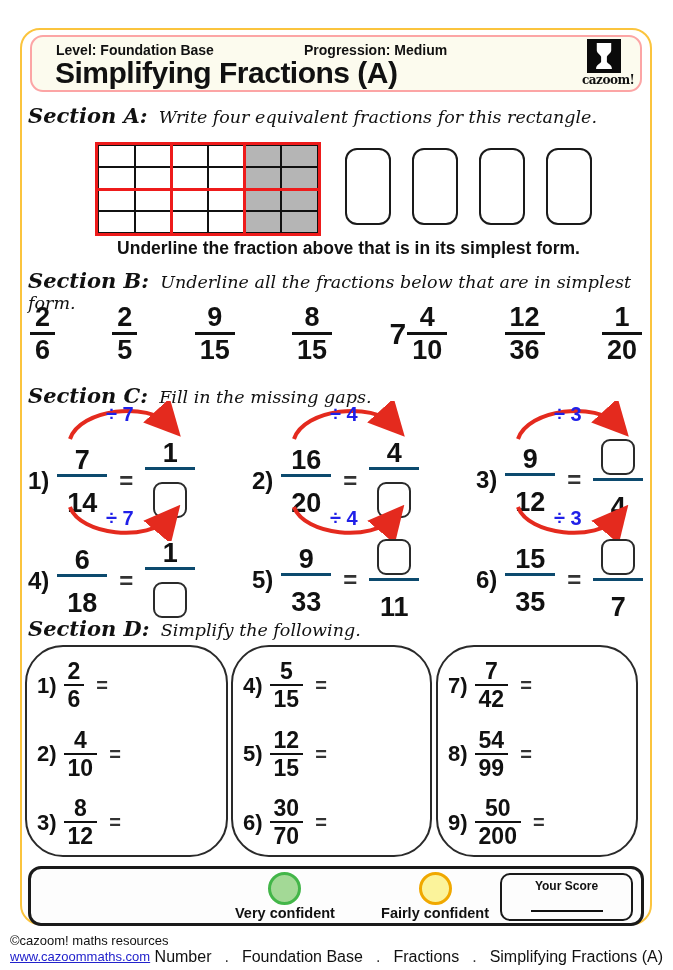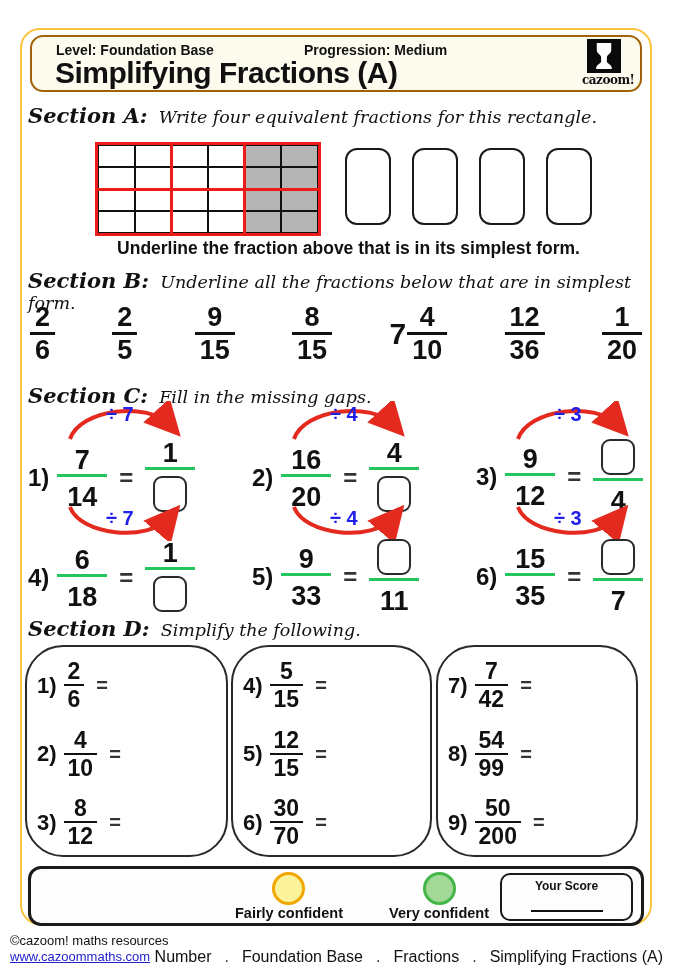--- a/index.html
+++ b/index.html
@@ -6,21 +6,21 @@
   * { margin:0; padding:0; box-sizing:border-box; }
   html,body { width:673px; height:970px; }
   body { position:relative; background:#ffffff; font-family:"Liberation Sans", sans-serif; color:#111; overflow:hidden; }
 
   
   .frame { position:absolute; left:20px; top:28px; width:632px; height:897px;
            border:2px solid var(--frame-color,#fbc43e); border-radius:20px; }
 
   
   .header-box { position:absolute; left:30px; top:35px; width:612px; height:57px;
-                background:#fcfbee; border:2px solid #a16207; border-radius:13px; }
+                background:#fcfbee; border:2px solid #fca5a5; border-radius:13px; }
   .hdr-level { position:absolute; left:24px; top:5px; font-size:14px; font-weight:bold; }
   .hdr-prog  { position:absolute; left:272px; top:5px; font-size:14px; font-weight:bold; }
   .hdr-title { position:absolute; left:23px; top:19px; font-size:30px; font-weight:bold; letter-spacing:-0.5px; }
   .logo { position:absolute; right:14px; top:2px; width:44px; text-align:center; }
   .logo .sq { width:34px; height:34px; background:#0a0a0a; margin:0 auto; display:flex; align-items:center; justify-content:center; }
   .logo .txt { font-family:"DejaVu Serif", serif; font-weight:bold; font-size:12px; letter-spacing:-0.5px; }
 
   
   .sec-head { position:absolute; left:28px; font-family:"DejaVu Serif", serif; font-style:italic; }
   .sec-head .sh { font-weight:bold; font-size:21px; }
@@ -51,21 +51,21 @@
            justify-content:space-between; align-items:center; }
   .b-row .frac { font-size:27px; }
   .mixed { display:flex; align-items:center; }
   .mixed .whole { font-size:30px; font-weight:bold; margin-right:1px; }
 
   
   .cprob { position:absolute; width:215px; height:130px; }
   .cmain { position:absolute; left:0; top:34px; display:flex; align-items:center; }
   .clabel { font-size:24px; font-weight:bold; margin-right:8px; }
   .cfrac { text-align:center; font-weight:bold; font-size:27px; line-height:1.05; min-width:50px; }
-  .cfrac .den { border-top:3px solid #22c55e; padding-top:6px; }
+  .cfrac .den { border-top:3px solid #0c4a6e; padding-top:12px; }
   .ceq { font-size:24px; font-weight:bold; color:#333; margin:0 12px; }
   .fbox { display:inline-block; width:34px; height:36px; border:2px solid #2a2a2a; border-radius:9px; background:#fff; }
   .cfrac .boxnum { margin-bottom:-2px; }
   .arrow-top { position:absolute; left:34px; top:-4px; width:124px; height:42px; }
   .arrow-bot { position:absolute; left:34px; top:96px; width:124px; height:40px; }
   .oplabel { position:absolute; font-size:20px; font-weight:bold; color:var(--op-blue,#2020e8); }
   .op-top { left:78px; top:-2px; }
   .op-bot { left:78px; top:102px; }
 
   
@@ -416,26 +416,26 @@
       <div>50</div>
       <div class="den">200</div>
     </div>
     <span class="deq">=</span>
   </div>
 </div>
 
 <div class="conf">
   <div class="conf-opts">
     <div class="copt">
+      <div class="cdot" style="background: rgb(163, 217, 150); border-color: rgb(67, 182, 73);"></div>
+      <div class="clab">Very confident</div>
+    </div>
+    <div class="copt">
       <div class="cdot" style="background: rgb(251, 243, 155); border-color: rgb(240, 168, 0);"></div>
       <div class="clab">Fairly confident</div>
-    </div>
-    <div class="copt">
-      <div class="cdot" style="background: rgb(163, 217, 150); border-color: rgb(67, 182, 73);"></div>
-      <div class="clab">Very confident</div>
     </div>
   </div>
   <div class="score-box">
     <div class="slabel">Your Score</div>
     <div class="score-line"></div>
   </div>
 </div>
 
 <div class="foot-left">
   <div>©cazoom! maths resources</div>

